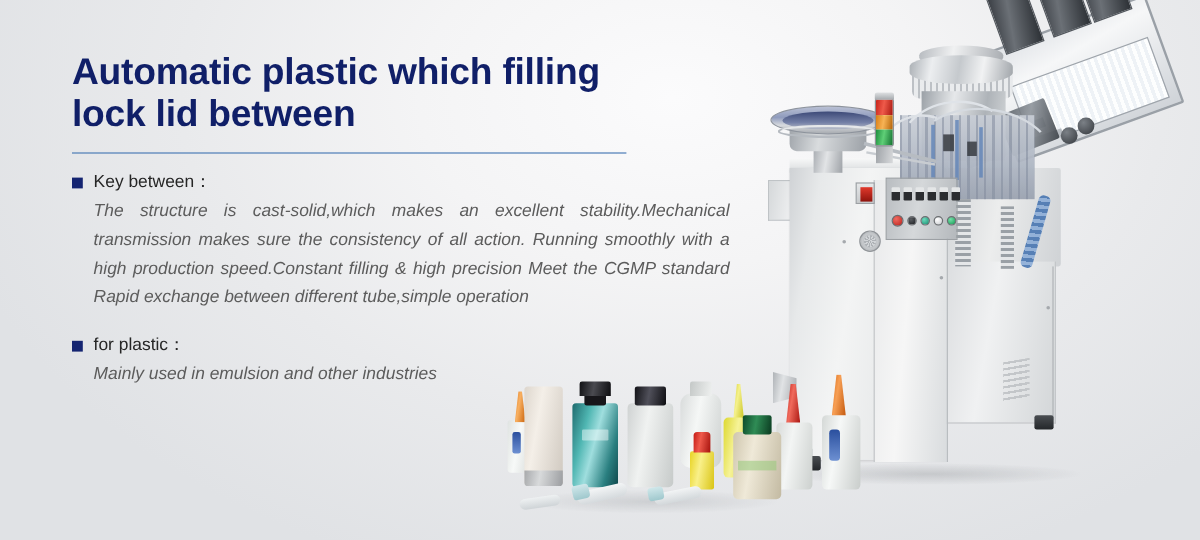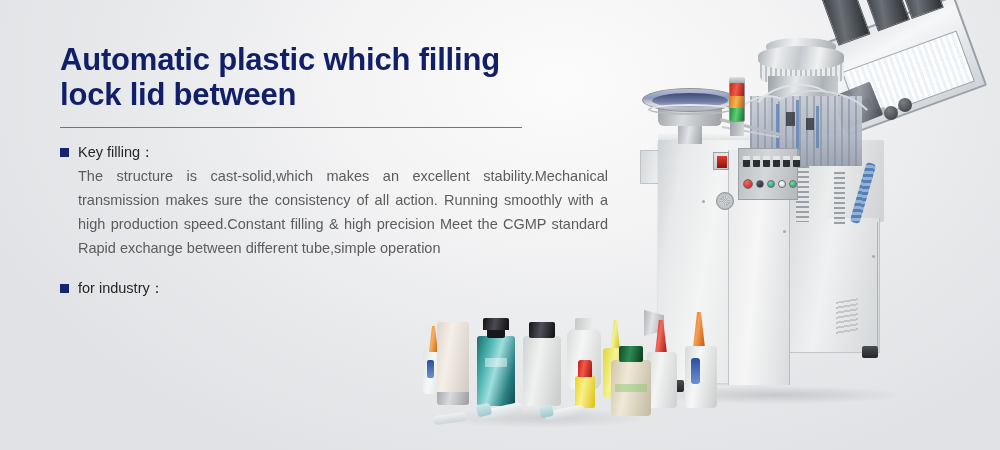--- a/index.html
+++ b/index.html
@@ -22,21 +22,21 @@
   }
   .title-rule { margin-top:15px; width:462px; height:1px; background:#4c7cb6; }
   .section { margin-top:16px; }
   .section.second { margin-top:20px; }
   .head-row { display:flex; align-items:center; gap:9px; }
   .bullet { width:9px; height:9px; background:#142471; flex:0 0 auto; }
   .head-label { font-size:14.5px; color:#262626; line-height:17px; }
   .body-text {
     margin-top:3px; padding-left:18px;
     font-size:14.5px; line-height:24px; color:#5c5c5c;
-    text-align:justify; text-justify:inter-word;
+    text-align:justify; text-justify:inter-word;font-style:italic;
   }
   .body-text.nojustify { text-align:left; }
 
   
   .machine { position:absolute; left:600px; top:0; width:400px; height:450px; }
   .m { position:absolute; }
 
   
   .cab-left {
     left:58px; top:140px; width:130px; height:243px;
@@ -355,30 +355,31 @@
     <div class="title">
       <div>Automatic plastic which filling</div>
       <div>lock lid between</div>
     </div>
 
     <div class="title-rule"></div>
 
     <div class="section">
       <div class="head-row">
         <span class="bullet"></span>
-        <span class="head-label">Key filling：</span>
+        <span class="head-label">Key between：</span>
       </div>
       <div class="body-text">The structure is cast-solid,which makes an excellent stability.Mechanical transmission makes sure the consistency of all action. Running smoothly with a high production speed.Constant filling &amp; high precision Meet the CGMP standard Rapid exchange between different tube,simple operation</div>
     </div>
 
     <div class="section second">
       <div class="head-row">
         <span class="bullet"></span>
-        <span class="head-label">for industry：</span>
+        <span class="head-label">for plastic：</span>
       </div>
+      <div class="body-text nojustify">Mainly used in emulsion and other industries</div>
     </div>
 
   </div>
 
   <div class="machine blur">
 
     <div class="m shadow-floor"></div>
 
     <div class="m mag">
       <div class="mag-frame"></div>

